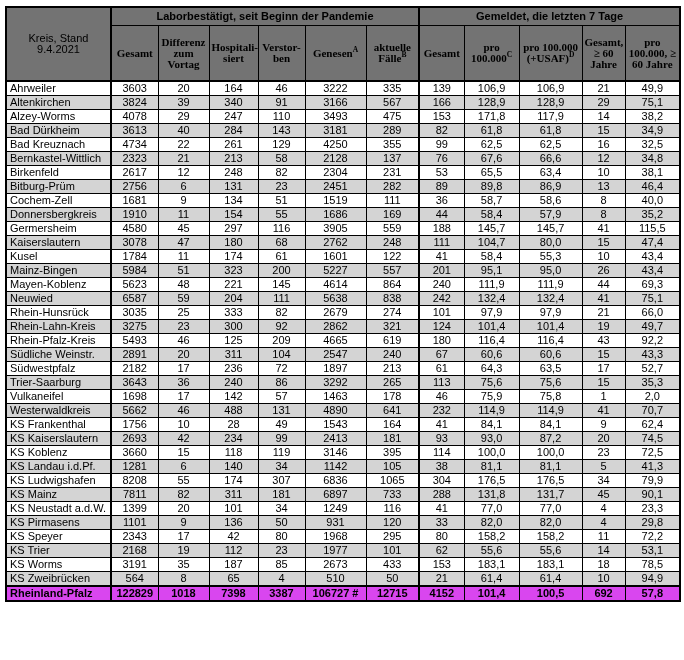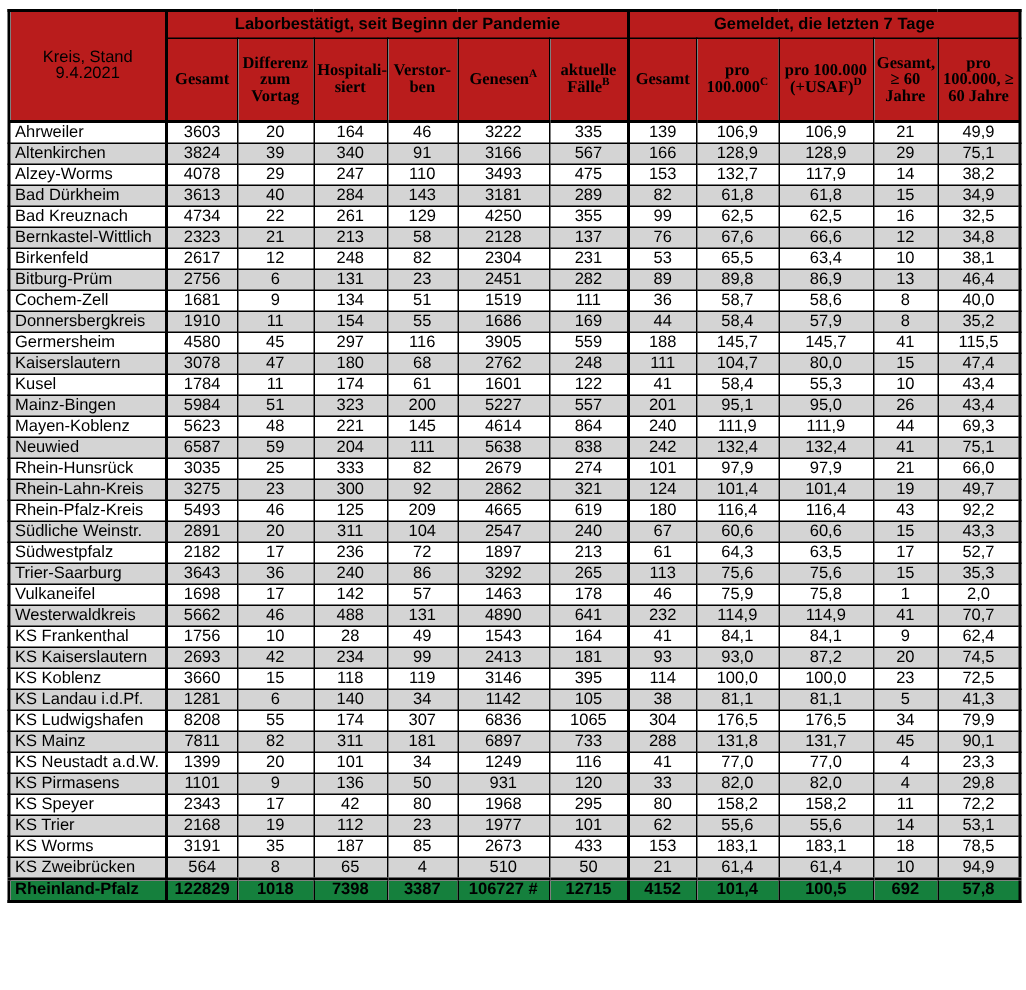--- a/index.html
+++ b/index.html
@@ -10,28 +10,28 @@
   }
   table{
     border-collapse:collapse;table-layout:fixed;width:674px;
     border:2px solid #000;font-size:11px;
   }
   th,td{
     border:1px solid #000;text-align:center;vertical-align:middle;
     padding:1px 2px;line-height:11px;overflow:hidden;
     font-family:"Liberation Sans", sans-serif;
   }
-  thead th{font-weight:bold;background:#b91c1c;}
+  thead th{font-weight:bold;background:#737373;}
   tr.group-row th{height:15px;}
   th.col-h{height:52px;font-family:Liberation Serif, serif;}
   th.corner{vertical-align:middle;font-weight:normal;}
   thead tr:last-child th, th.corner{border-bottom:2px solid #000;}
   td.kreis{text-align:left;padding-left:3px;}
   tbody tr:nth-child(even) td{background:#d4d4d4;}
-  tbody tr.total td{background:#15803d;font-weight:bold;border-top:2px solid #000;}
+  tbody tr.total td{background:#d946ef;font-weight:bold;border-top:2px solid #000;}
   .sep-left{border-left:2px solid #000;}
   sup{font-size:7.5px;line-height:0;}
 </style>
 </head>
 <body>
 
 <div class="page">
   <table>
     <colgroup>
       <col style="width:105px">
@@ -101,21 +101,21 @@
         </tr>
         <tr>
           <td class="kreis">Alzey-Worms</td>
           <td class="sep-left">4078</td>
           <td>29</td>
           <td>247</td>
           <td>110</td>
           <td>3493</td>
           <td>475</td>
           <td class="sep-left">153</td>
-          <td>132,7</td>
+          <td>171,8</td>
           <td>117,9</td>
           <td>14</td>
           <td>38,2</td>
         </tr>
         <tr>
           <td class="kreis">Bad Dürkheim</td>
           <td class="sep-left">3613</td>
           <td>40</td>
           <td>284</td>
           <td>143</td>

